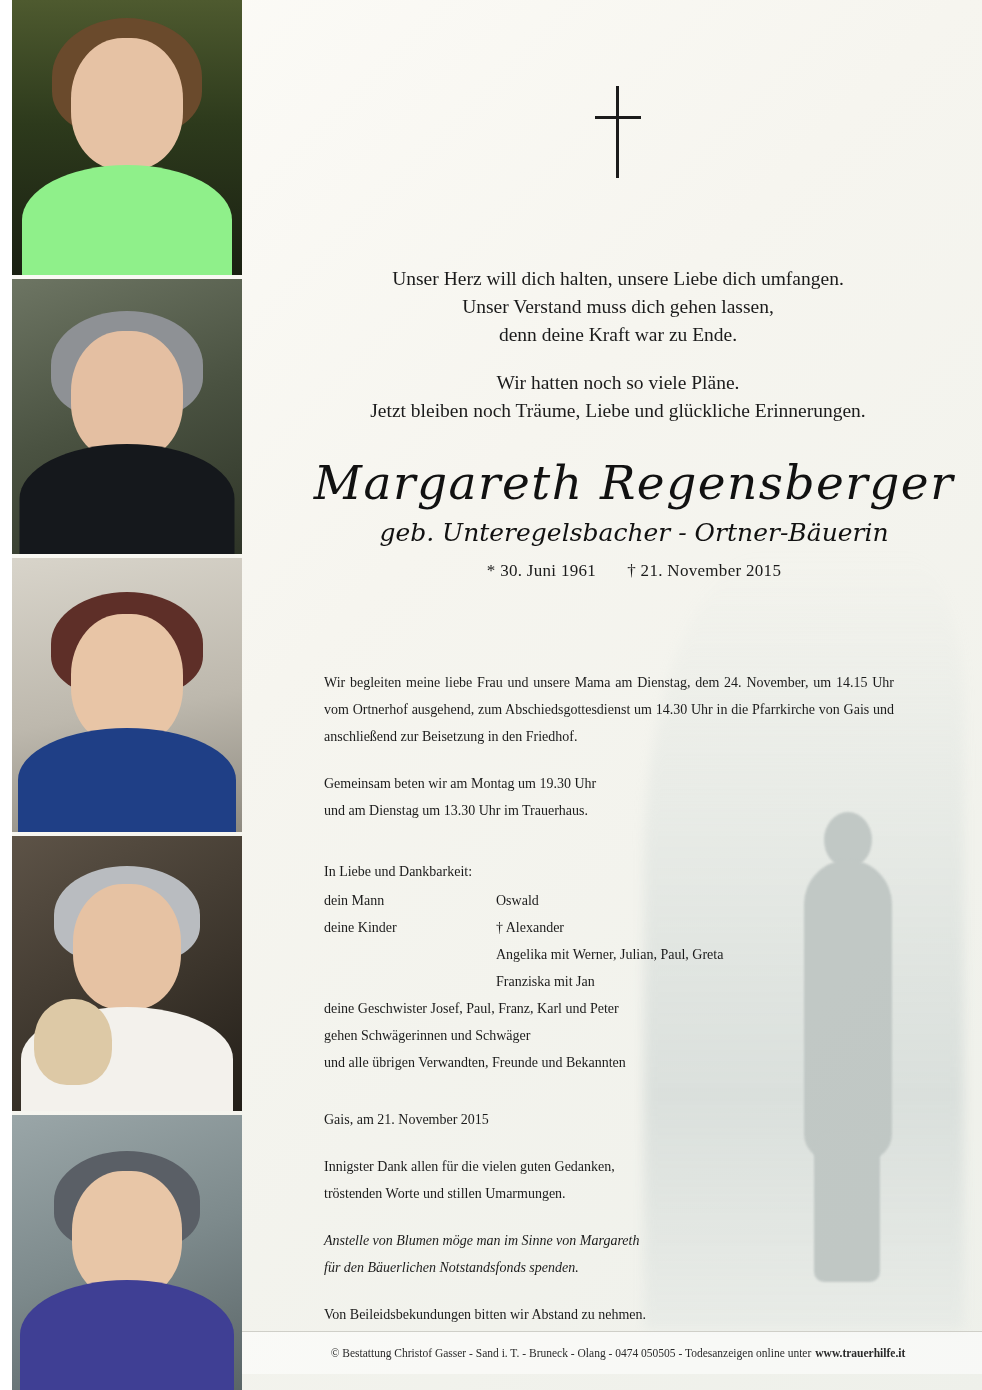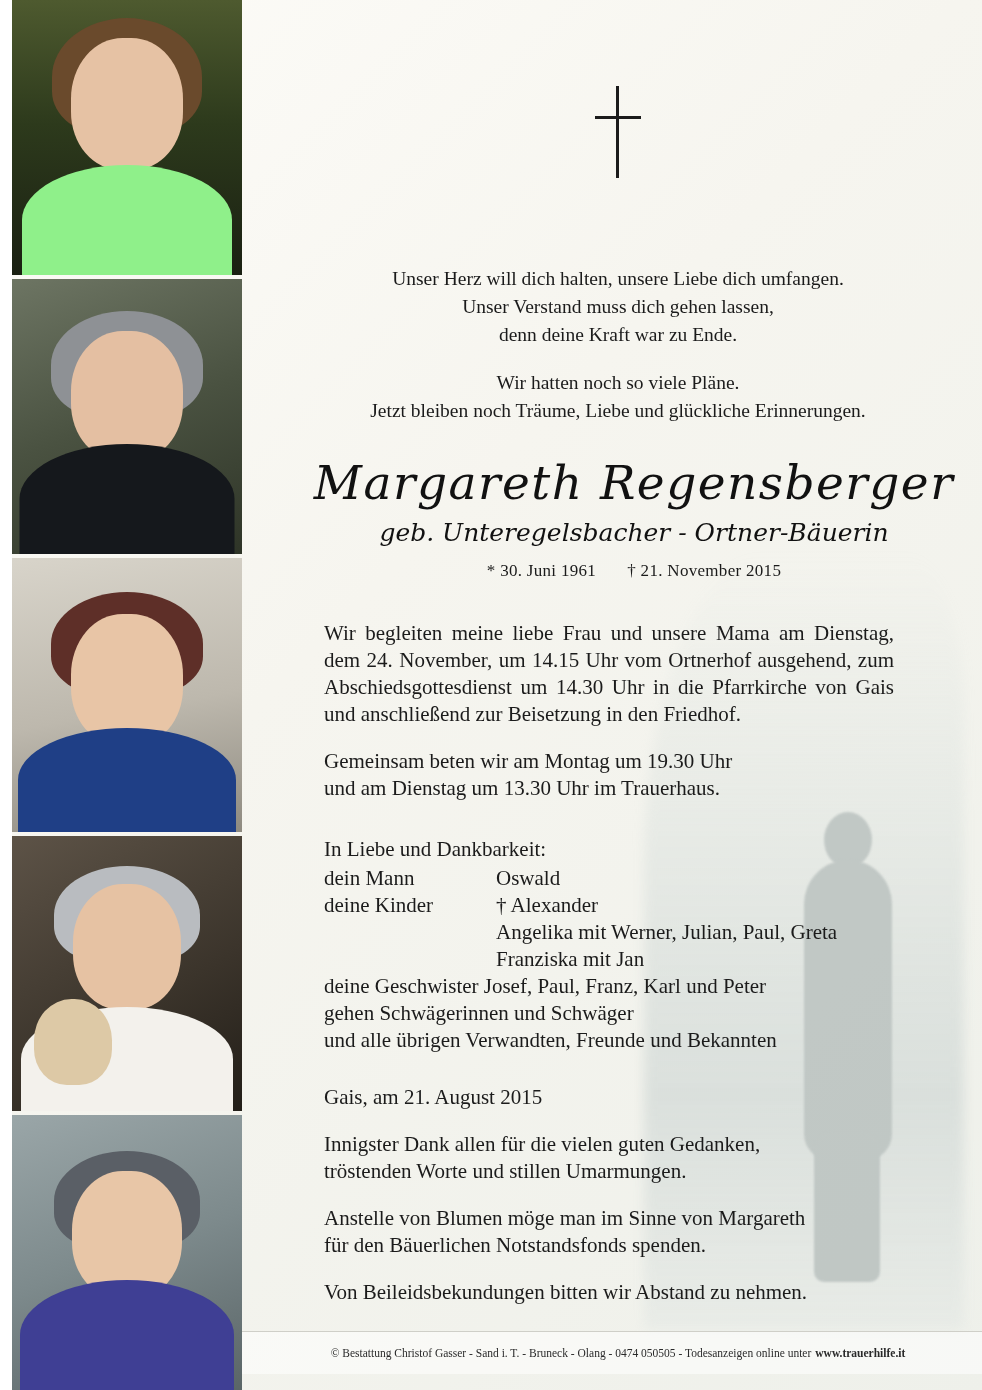--- a/index.html
+++ b/index.html
@@ -215,23 +215,23 @@
     font-size: 17px;
     color: #1b1b1b;
     letter-spacing: .3px;
   }
   .dates .sep { display: inline-block; width: 22px; }
 
   .body-text {
     position: absolute;
     left: 82px;
     width: 570px;
-    top: 620px;
+    top: 669px;
     color: #1b1b1b;
-    font-size: 21px;
+    font-size: 14px;
     line-height: 27px;
   }
   .para { margin: 0 0 20px 0; }
   .para.justify { text-align: justify; text-align-last: left; }
 
   .family {
     margin-top: 34px;
   }
   .family .row {
     display: flex;
@@ -362,24 +362,24 @@
           <div class="label"></div>
           <div class="value">Franziska mit Jan</div>
         </div>
 
         <div class="single">deine Geschwister   Josef, Paul, Franz, Karl und Peter</div>
         <div class="single">gehen Schwägerinnen und Schwäger</div>
         <div class="single">und alle übrigen Verwandten, Freunde und Bekannten</div>
       </div>
 
       <div class="closing">
-        <p class="para">Gais, am 21. August 2015</p>
+        <p class="para">Gais, am 21. November 2015</p>
         <p class="para" style="white-space: pre-line;">Innigster Dank allen für die vielen guten Gedanken,
 tröstenden Worte und stillen Umarmungen.</p>
-        <p class="para" style="white-space: pre-line;">Anstelle von Blumen möge man im Sinne von Margareth
+        <p class="para" style="white-space: pre-line; font-style: italic;">Anstelle von Blumen möge man im Sinne von Margareth
 für den Bäuerlichen Notstandsfonds spenden.</p>
         <p class="para">Von Beileidsbekundungen bitten wir Abstand zu nehmen.</p>
       </div>
 
     </div>
   </div>
 
   <div class="footer">
     <span>© Bestattung Christof Gasser - Sand i. T. - Bruneck - Olang - 0474 050505 - Todesanzeigen online unter</span>
     <span class="bold">www.trauerhilfe.it</span>

